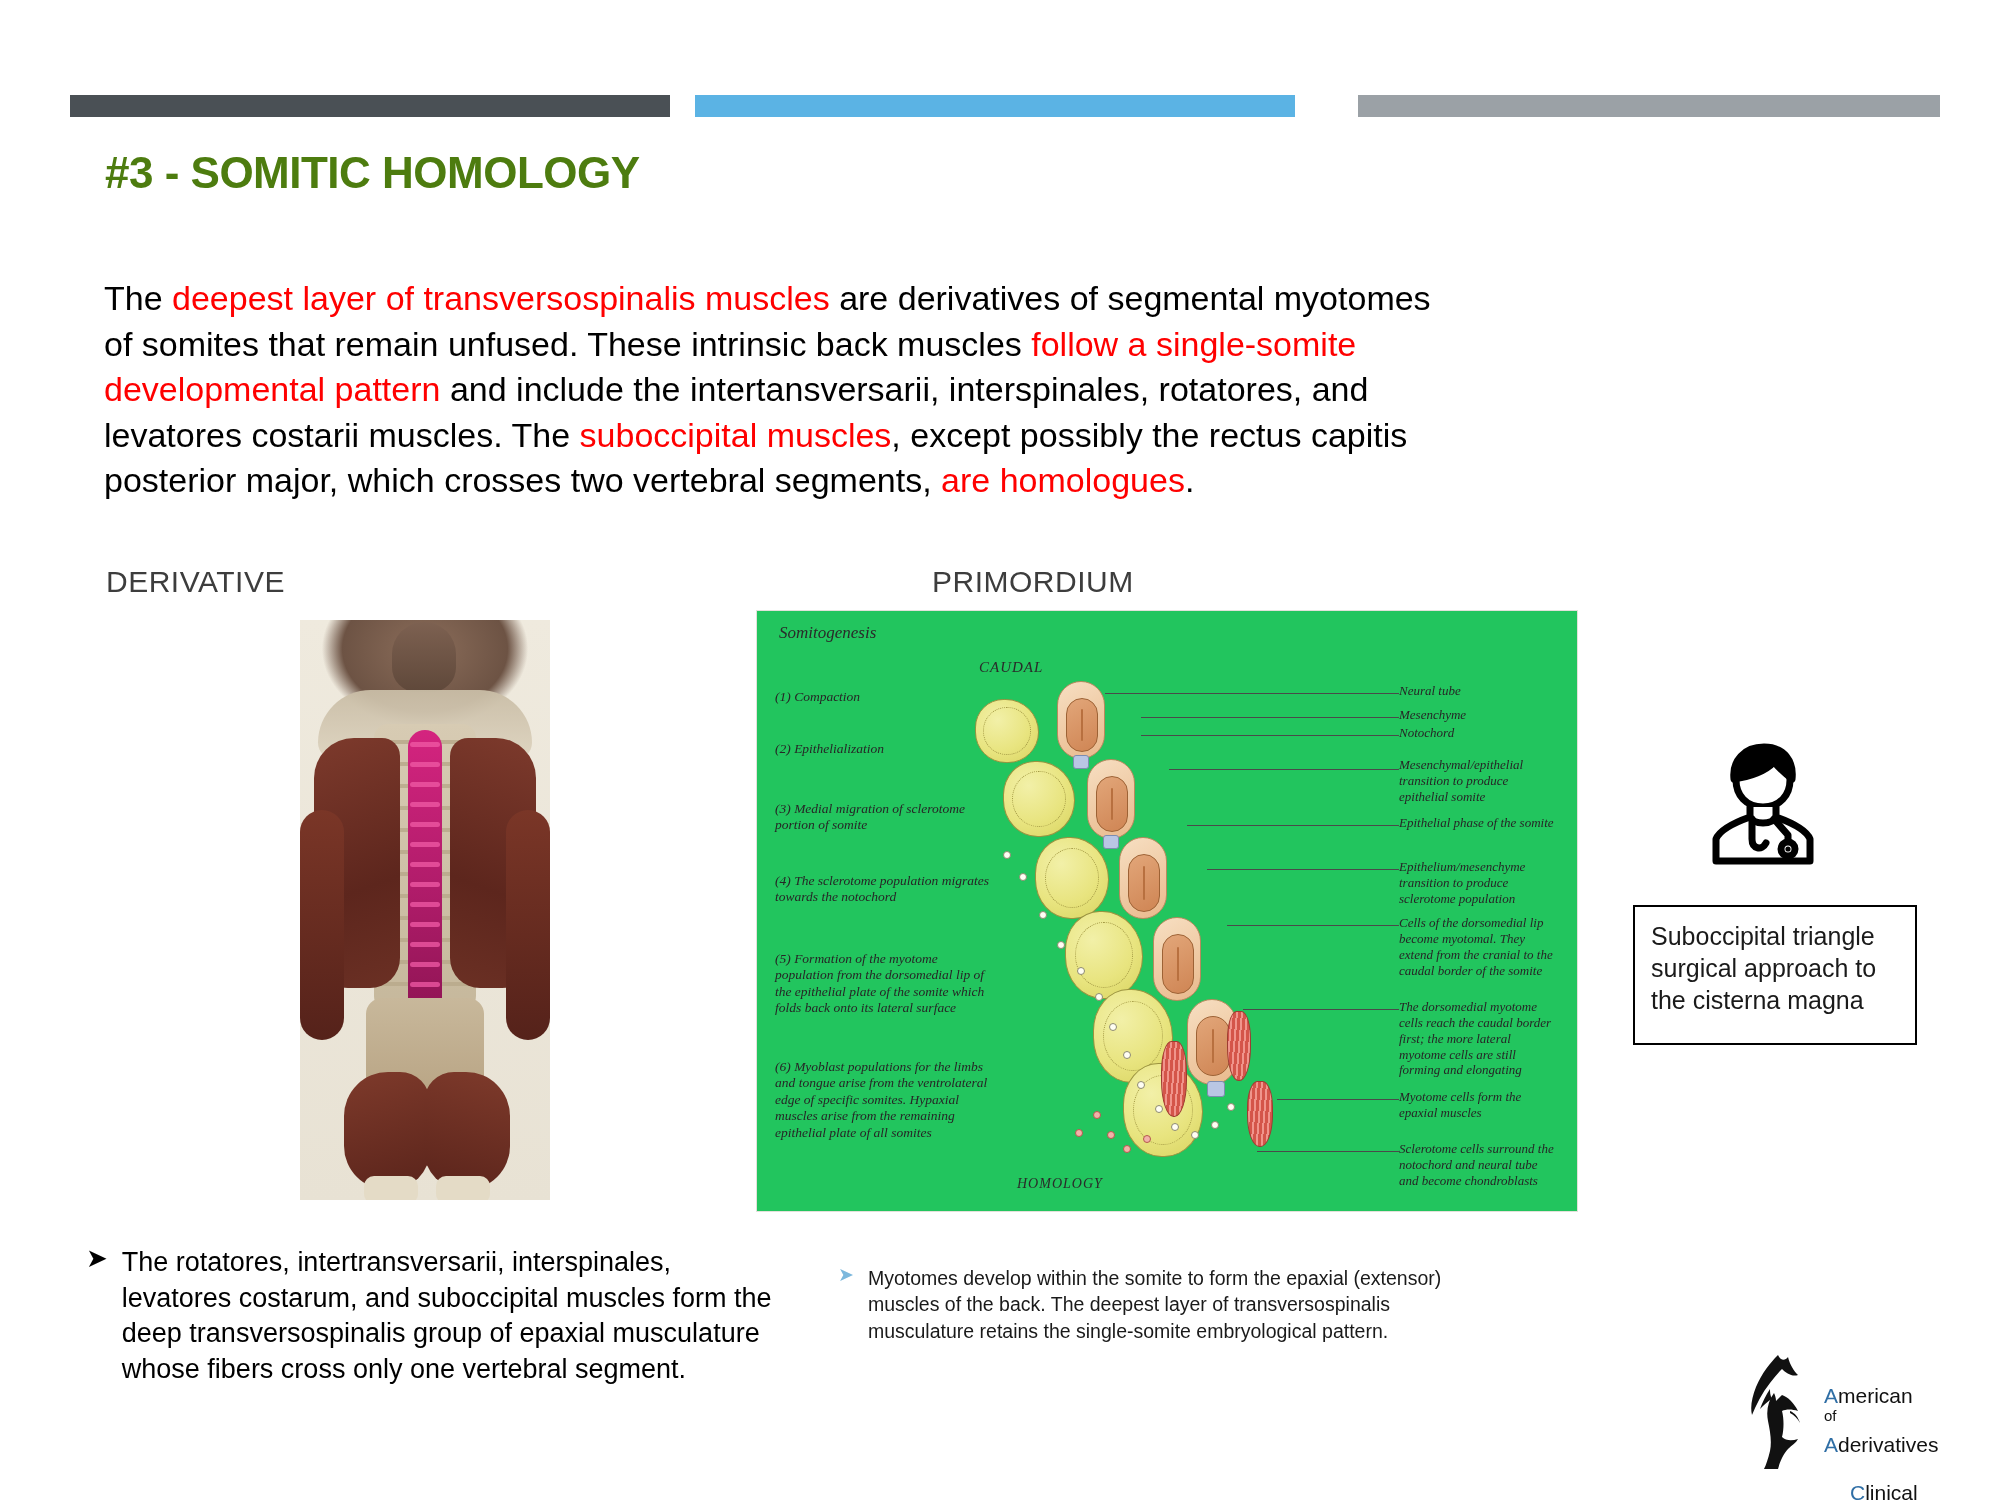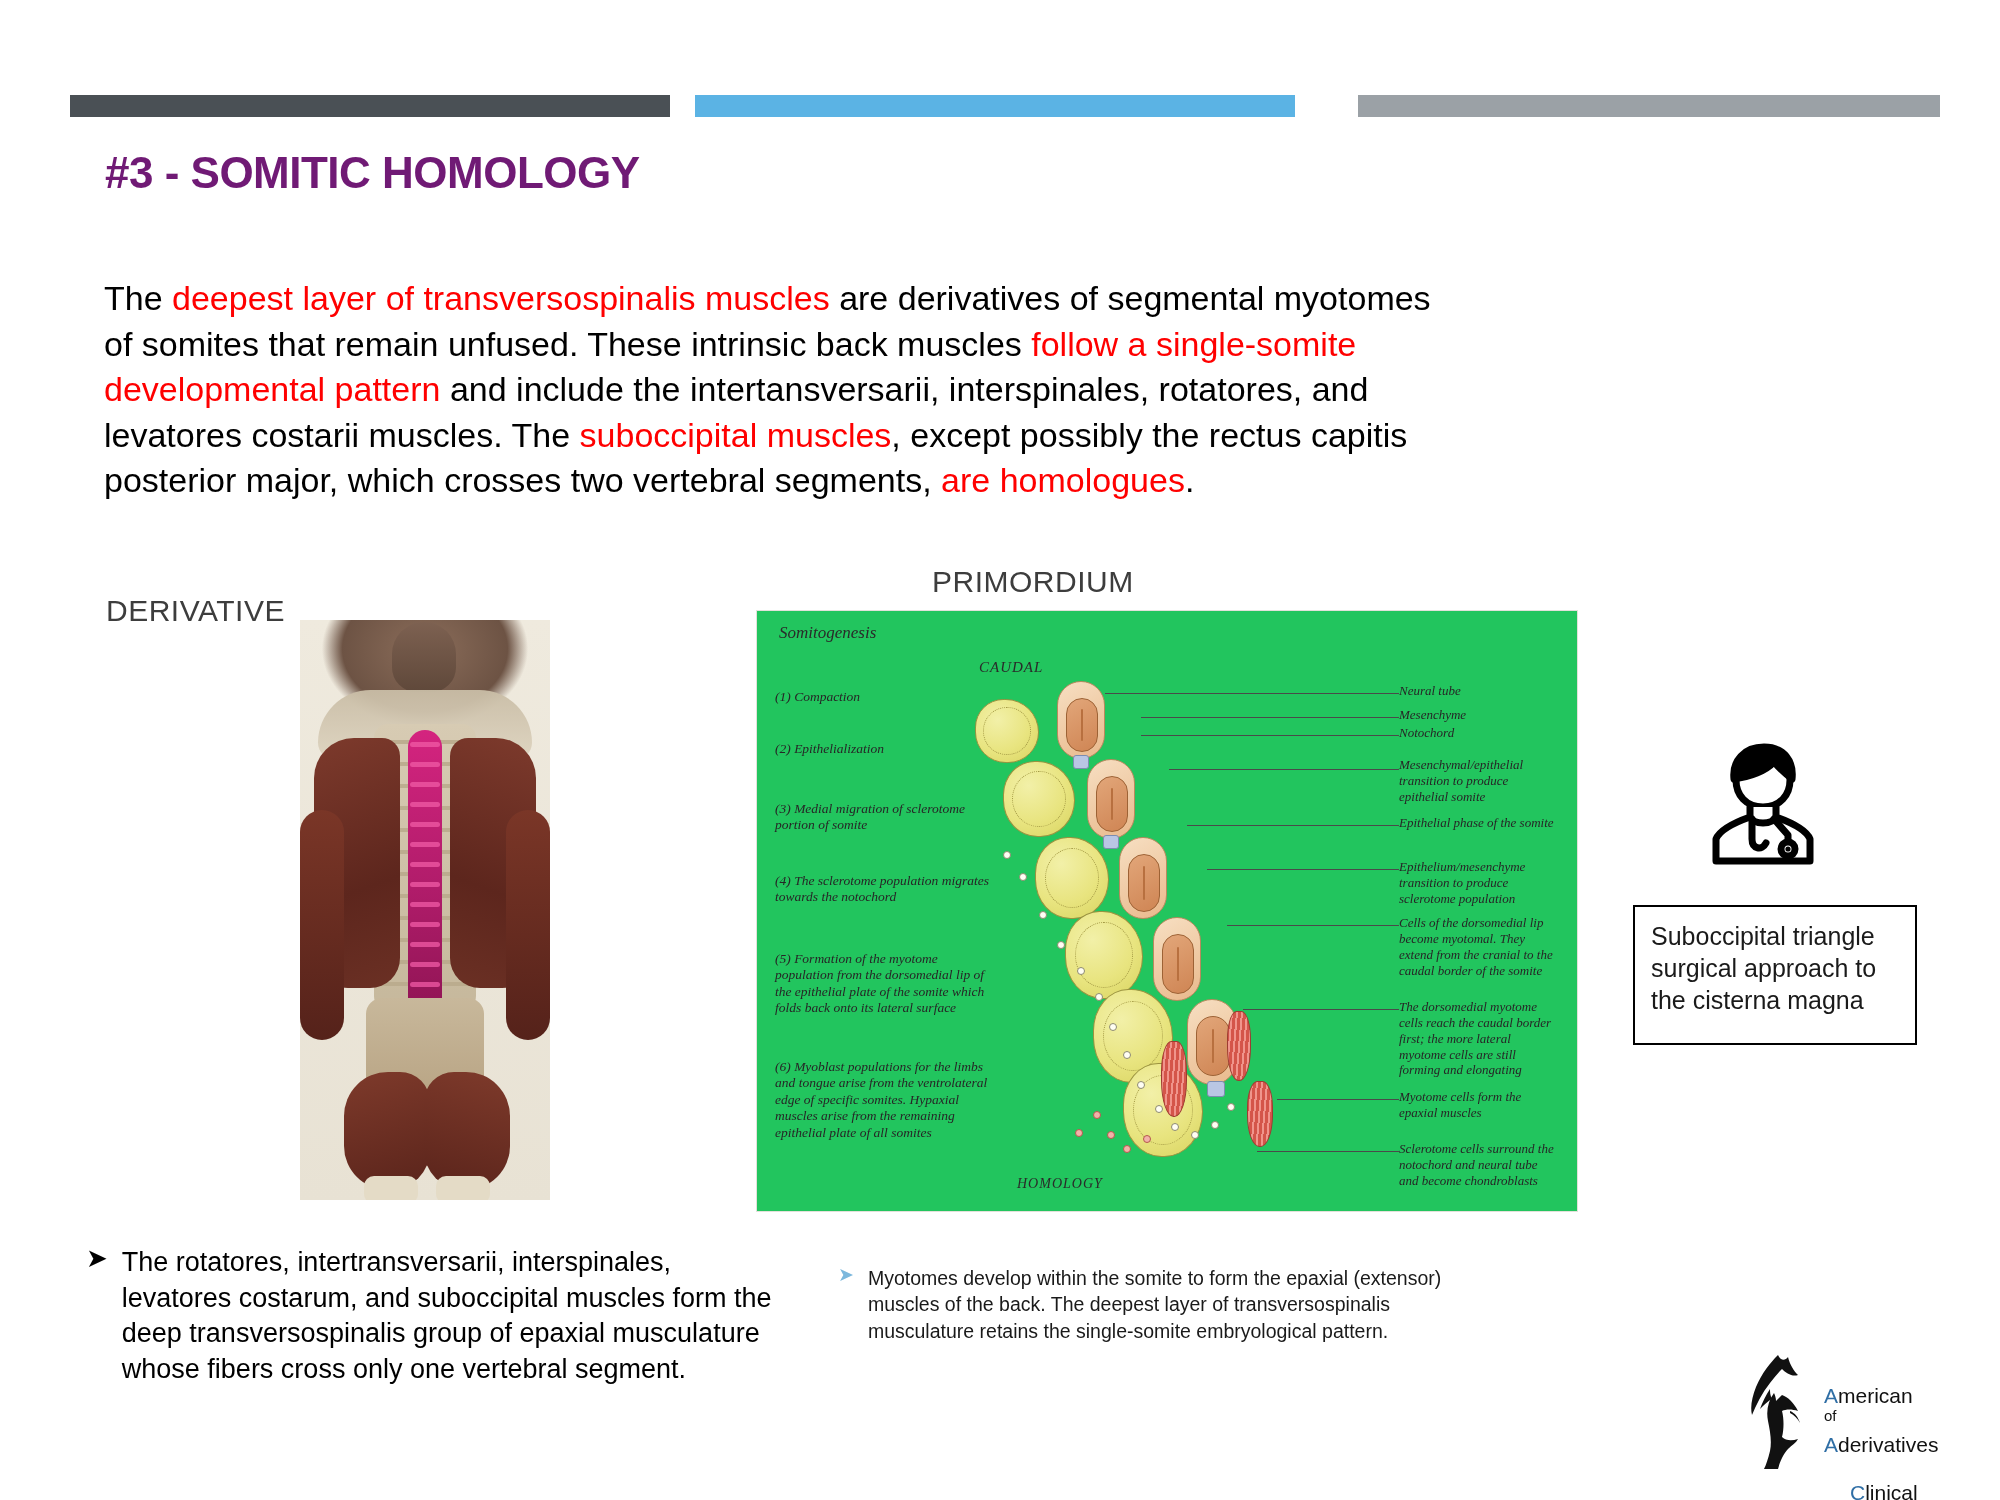--- a/index.html
+++ b/index.html
@@ -17,34 +17,34 @@
   .topbars{position:absolute;left:70px;top:95px;width:1870px;height:22px;}
   .bar{position:absolute;top:0;height:22px;}
   .bar-dark{left:0;width:600px;background:#4a5055;}
   .bar-blue{left:625px;width:600px;background:#5bb3e4;}
   .bar-grey{left:1288px;width:582px;background:#9ba1a6;}
 
   
   .title{
     position:absolute;left:105px;top:148px;
     font-size:44px;font-weight:bold;letter-spacing:-0.5px;
-    color:#701a75;white-space:nowrap;
+    color:#4d7c0f;white-space:nowrap;
   }
 
   
   .body-text{
     position:absolute;left:104px;top:276px;width:1330px;
     font-size:34px;line-height:1.34;color:#000;
     text-align:left;
   }
   .hl{color:#ff0000;}
 
   
   .lbl{position:absolute;font-size:30px;color:#3d3d3d;letter-spacing:.5px;}
-  .lbl-derivative{left:106px;top:565px;margin-top:29px;}
+  .lbl-derivative{left:106px;top:565px;}
   .lbl-primordium{left:932px;top:565px;}
 
   
   .cadaver{
     position:absolute;left:300px;top:620px;width:250px;height:580px;
     background:
       radial-gradient(ellipse 55% 18% at 50% 5%, #8b6d5a 0%, #6d5344 60%, rgba(109,83,68,0) 75%),
       linear-gradient(180deg,#efeade 0%,#e8e2d4 100%);
     overflow:hidden;
   }

